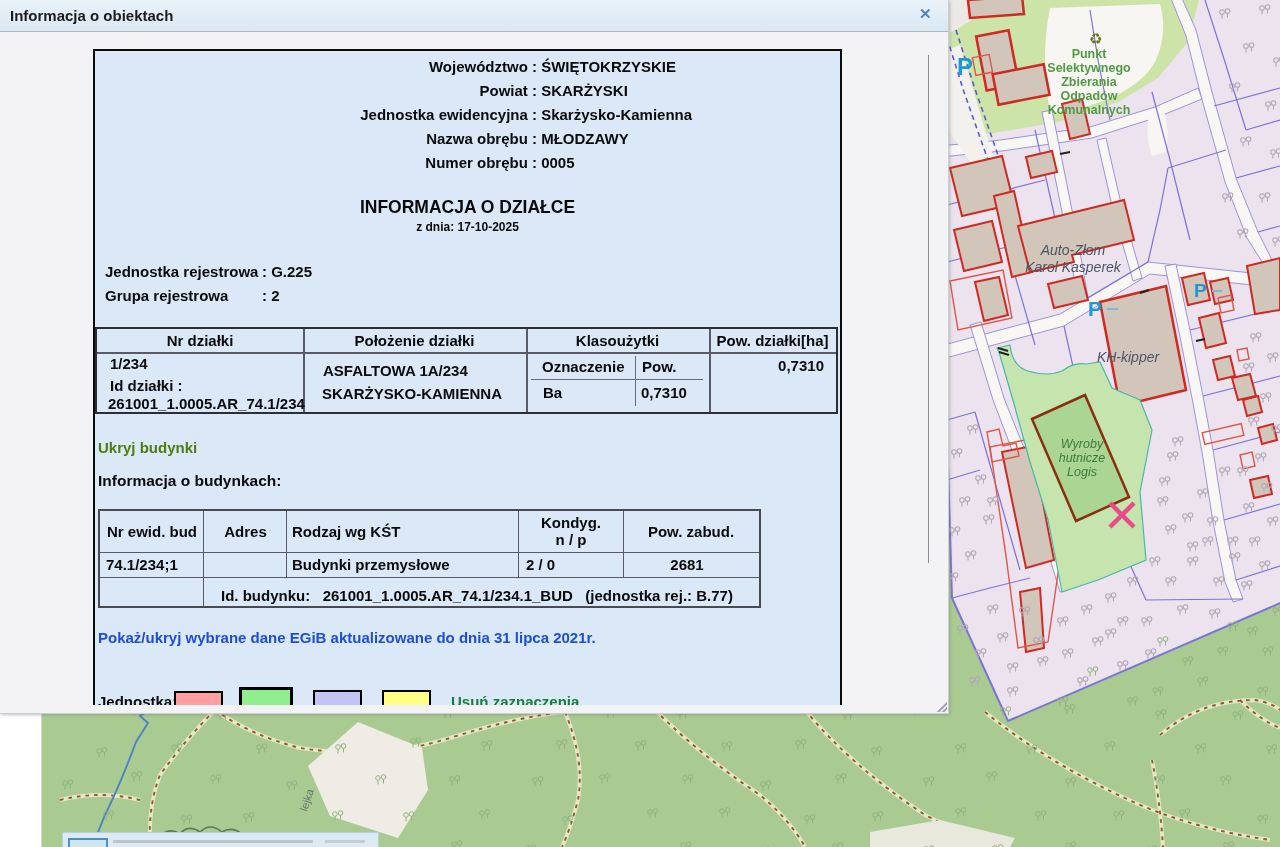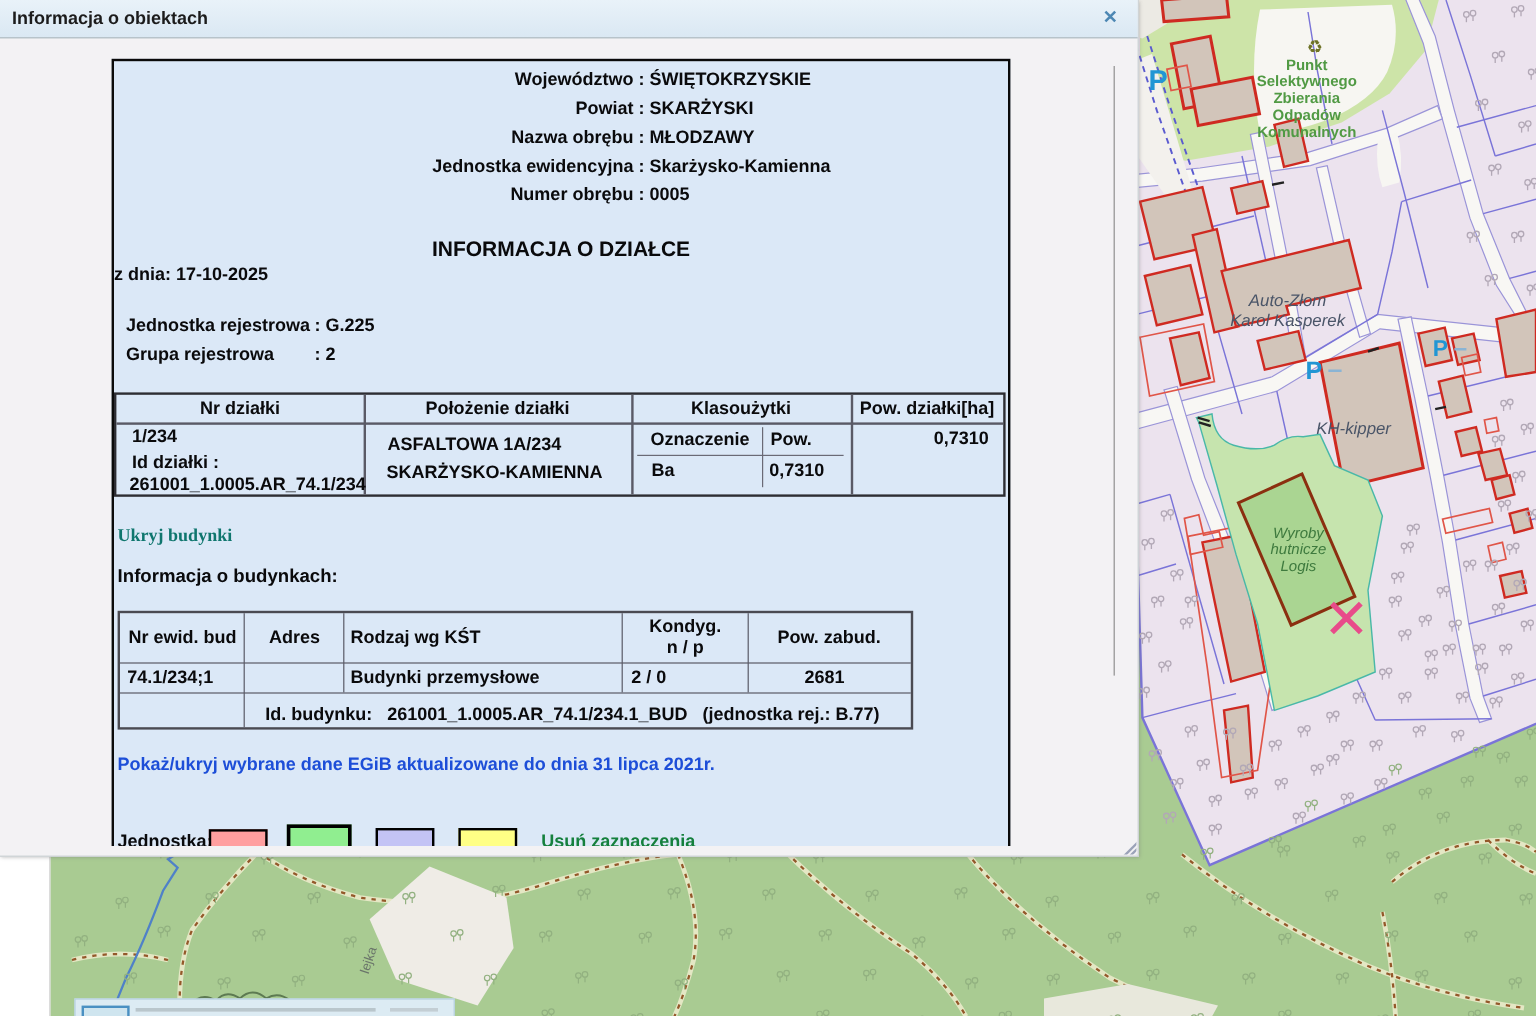--- a/index.html
+++ b/index.html
@@ -12,30 +12,30 @@
   #hdr .x{position:absolute;left:919px;top:5px;font-size:15px;font-weight:bold;color:#4d87b3;}
   #scrollline{position:absolute;left:928px;top:55px;width:1px;height:508px;background:#8f8f8f;}
   #resize{position:absolute;left:931px;top:698px;width:16px;height:14px;overflow:hidden;}
   #resize i{position:absolute;background:#9aa2b8;width:24px;height:1.5px;transform:rotate(-45deg);}
   #scroll{position:absolute;left:0;top:33px;width:948px;height:672px;overflow:hidden;padding-left:32px;}
   #inner{position:absolute;left:93px;top:16px;width:745px;height:680px;background:#dbe8f7;border:2px solid #0a0a0a;overflow:hidden;font-weight:bold;color:#0a0a0c;font-size:15px;}
   .abs{position:absolute;}
   .lab{display:inline-block;width:442px;text-align:right;}
   #toprows{left:0;top:4px;width:745px;line-height:24px;}
   #ttl{left:0;top:146px;width:745px;text-align:center;font-size:17.5px;}
-  #zdnia{left:0;top:169px;width:745px;text-align:left;font-size:15px;}
+  #zdnia{left:0;top:169px;width:745px;text-align:center;font-size:12px;}
   .jr{left:10px;line-height:24px;}
   .jl{display:inline-block;width:157px;}
   
   #t1{left:0px;top:276px;width:739px;height:83px;border:2px solid #2d2d33;}
   .vl{position:absolute;background:#5a5a66;width:1.5px;}
   .hl{position:absolute;background:#5a5a66;height:1.5px;}
   
   #t2{left:3px;top:458px;width:659px;height:95px;border:2px solid #4a4a52;}
-  #ukryj{left:3px;top:388px;color:#0f766e;font-family:Liberation Serif, serif;}
+  #ukryj{left:3px;top:388px;color:#4d7c0f;}
   #infob{left:3px;top:421px;font-size:15.5px;}
   #redln{left:3px;top:578px;color:#1d4ed8;}
   .sq{position:absolute;border:2px solid #000;width:45px;height:20px;}
   #usun{color:#15803d;}
   #tooltip{position:absolute;left:62px;top:832px;width:315px;height:15px;background:#dcebf3;border:1px solid #b4cfdf;}
   #tooltip .bx{position:absolute;left:5px;top:5px;width:36px;height:10px;background:#cfe5ef;border:2px solid #4a90c2;}
 </style>
 </head>
 <body>
 <svg id="map" viewBox="0 0 1280 847" width="1280" height="847">
@@ -401,22 +401,22 @@
     <div class="bx"></div>
     <div style="position:absolute;left:50px;top:7px;width:200px;height:3px;background:#b9c6cc;"></div>
     <div style="position:absolute;left:262px;top:7px;width:40px;height:3px;background:#c3ced4;"></div>
   </div>
 <div id="dialog">
   <div id="scroll">
     <div id="inner">
       <div class="abs" id="toprows">
         <div><span class="lab">Województwo&nbsp;:</span>&nbsp;ŚWIĘTOKRZYSKIE</div>
         <div><span class="lab">Powiat&nbsp;:</span>&nbsp;SKARŻYSKI</div>
+        <div><span class="lab">Jednostka ewidencyjna&nbsp;:</span>&nbsp;Skarżysko-Kamienna</div>
         <div><span class="lab">Nazwa obrębu&nbsp;:</span>&nbsp;MŁODZAWY</div>
-        <div><span class="lab">Jednostka ewidencyjna&nbsp;:</span>&nbsp;Skarżysko-Kamienna</div>
         <div><span class="lab">Numer obrębu&nbsp;:</span>&nbsp;0005</div>
       </div>
       <div class="abs" id="ttl">INFORMACJA O DZIAŁCE</div>
       <div class="abs" id="zdnia">z dnia: 17-10-2025</div>
       <div class="abs jr" style="top:209px"><span class="jl">Jednostka rejestrowa</span>:&nbsp;G.225</div>
       <div class="abs jr" style="top:233px"><span class="jl">Grupa rejestrowa</span>:&nbsp;2</div>
       <div class="abs" id="t1">
         <div class="vl" style="left:206px;top:0;height:83px"></div>
         <div class="vl" style="left:429px;top:0;height:83px"></div>
         <div class="vl" style="left:612px;top:0;height:83px"></div>

